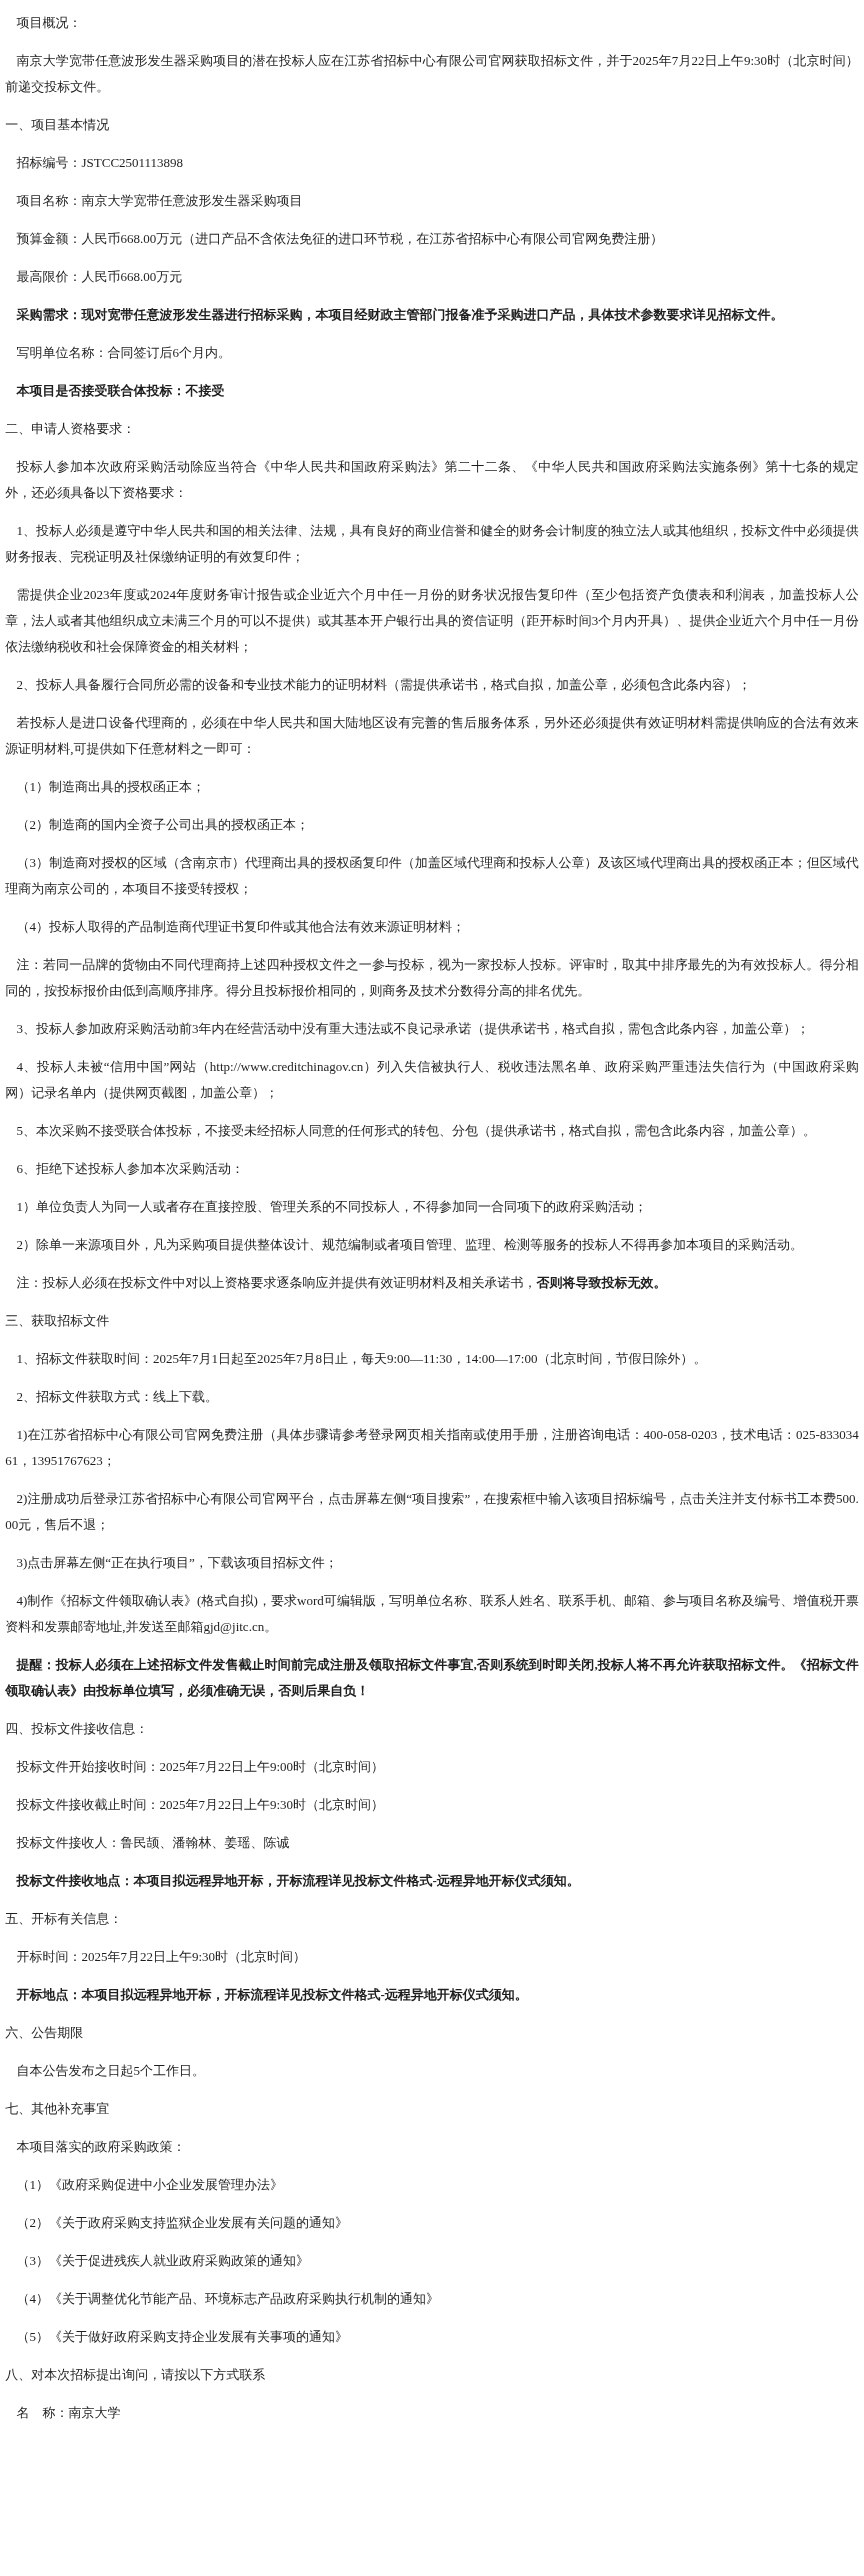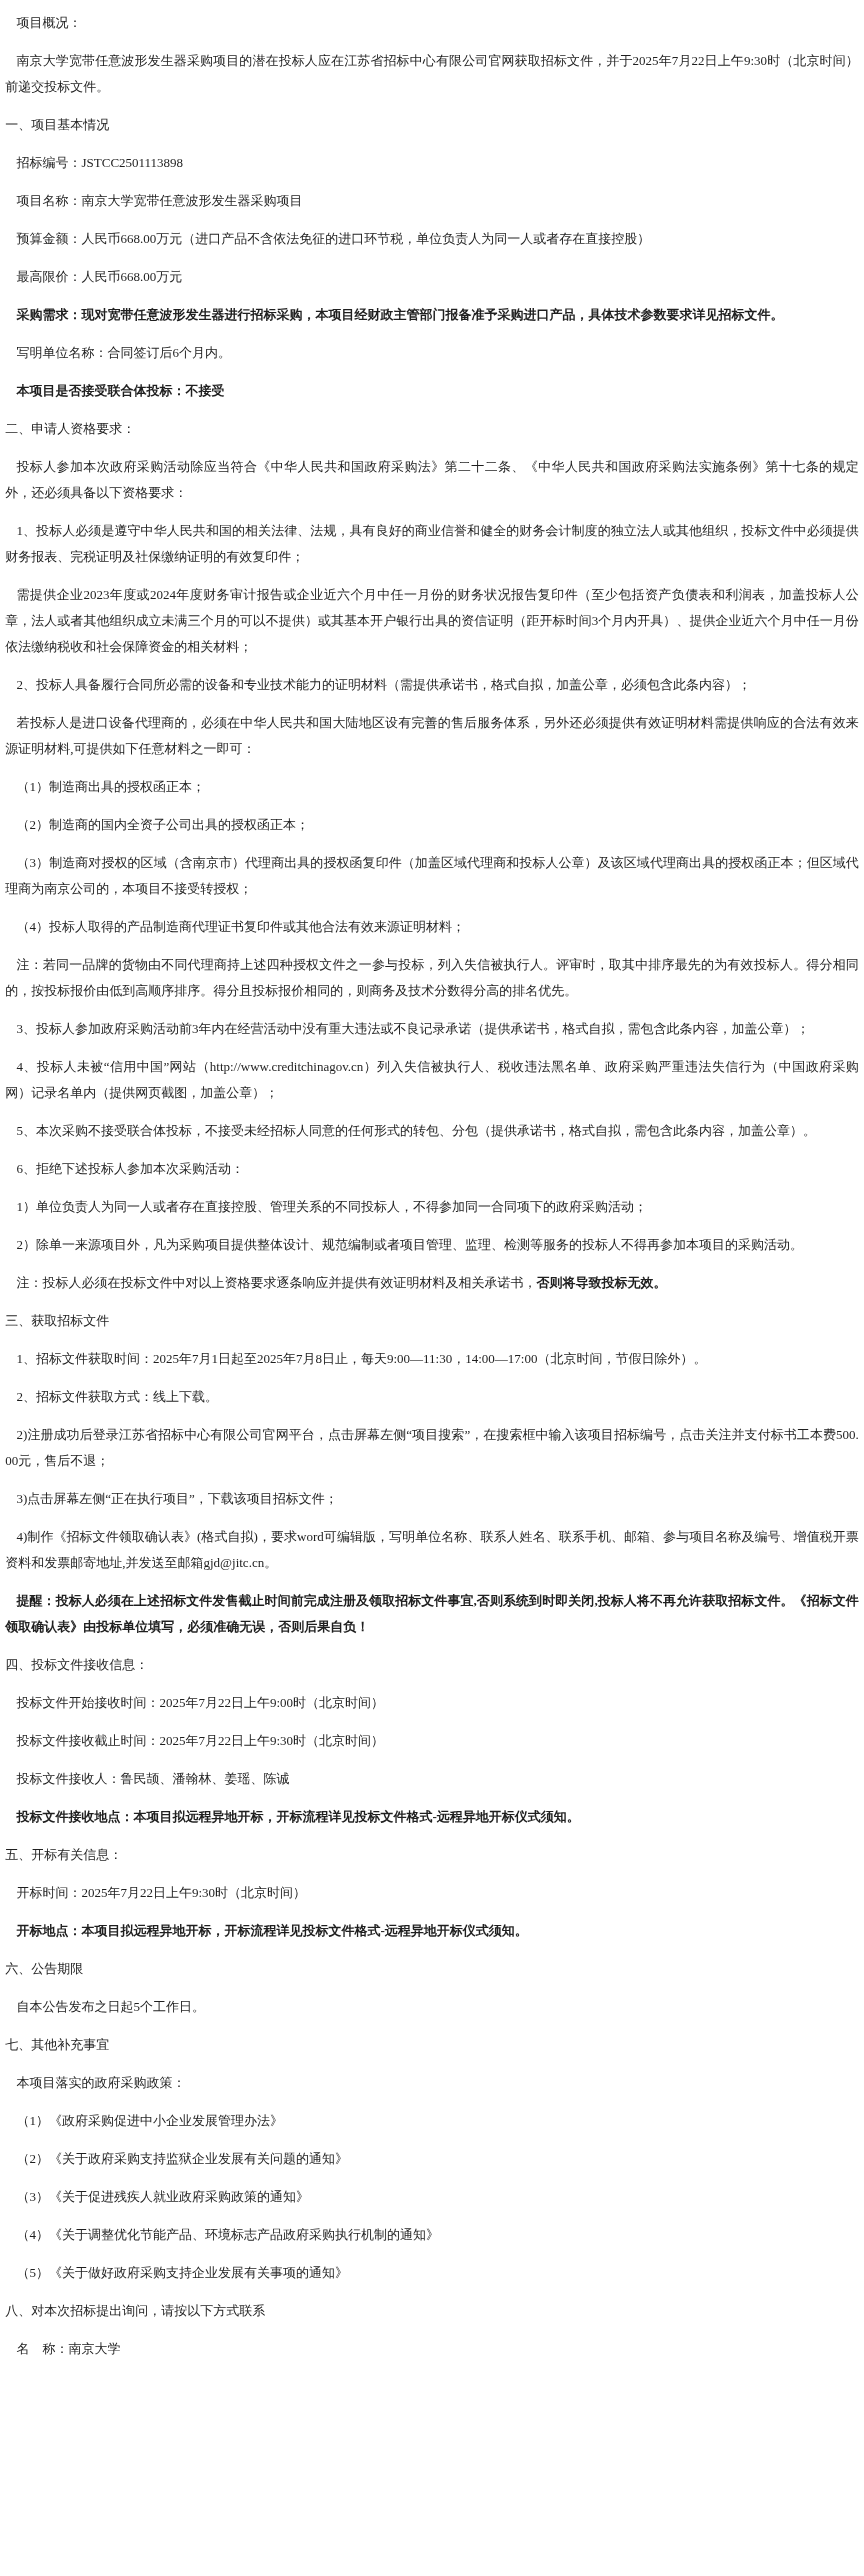--- a/index.html
+++ b/index.html
@@ -35,50 +35,51 @@
 
 <div class="doc">
     <div>
       <p><span>项目概况：</span></p>
       <p><span class="seg-u">南京大学宽带任意波形发生器采购项目的潜在投标人应在江苏省招标中心有限公司官网获取招标文件，并于2025年7月22日上午9:30时（北京时间）前递交投标文件。</span></p>
     </div>
     <div>
       <p class="h">一、项目基本情况</p>
       <p><span>招标编号：JSTCC2501113898</span></p>
       <p><span>项目名称：南京大学宽带任意波形发生器采购项目</span></p>
-      <p><span>预算金额：人民币668.00万元（进口产品不含依法免征的进口环节税，单位负责人为同一人或者存在直接控股）</span></p>
+      <p><span>预算金额：人民币668.00万元（进口产品不含依法免征的进口环节税，在江苏省招标中心有限公司官网免费注册）</span></p>
       <p><span>最高限价：人民币668.00万元</span></p>
       <p><span class="seg-b">采购需求：现对宽带任意波形发生器进行招标采购，本项目经财政主管部门报备准予采购进口产品，具体技术参数要求详见招标文件。</span></p>
       <p><span>写明单位名称：合同签订后6个月内。</span></p>
       <p><span class="seg-b">本项目是否接受联合体投标：不接受</span></p>
     </div>
     <div>
       <p class="h">二、申请人资格要求：</p>
       <p><span>投标人参加本次政府采购活动除应当符合《中华人民共和国政府采购法》第二十二条、《中华人民共和国政府采购法实施条例》第十七条的规定外，还必须具备以下资格要求：</span></p>
       <p><span>1、投标人必须是遵守中华人民共和国的相关法律、法规，具有良好的商业信誉和健全的财务会计制度的独立法人或其他组织，投标文件中必须提供财务报表、完税证明及社保缴纳证明的有效复印件；</span></p>
       <p><span>需提供企业2023年度或2024年度财务审计报告或企业近六个月中任一月份的财务状况报告复印件（至少包括资产负债表和利润表，加盖投标人公章，法人或者其他组织成立未满三个月的可以不提供）或其基本开户银行出具的资信证明（距开标时间3个月内开具）、提供企业近六个月中任一月份依法缴纳税收和社会保障资金的相关材料；</span></p>
       <p><span>2、投标人具备履行合同所必需的设备和专业技术能力的证明材料（需提供承诺书，格式自拟，加盖公章，必须包含此条内容）；</span></p>
       <p><span>若投标人是进口设备代理商的，必须在中华人民共和国大陆地区设有完善的售后服务体系，另外还必须提供有效证明材料需提供响应的合法有效来源证明材料,可提供如下任意材料之一即可：</span></p>
       <p><span>（1）制造商出具的授权函正本；</span></p>
       <p><span>（2）制造商的国内全资子公司出具的授权函正本；</span></p>
       <p><span>（3）制造商对授权的区域（含南京市）代理商出具的授权函复印件（加盖区域代理商和投标人公章）及该区域代理商出具的授权函正本；但区域代理商为南京公司的，本项目不接受转授权；</span></p>
       <p><span>（4）投标人取得的产品制造商代理证书复印件或其他合法有效来源证明材料；</span></p>
-      <p><span>注：若同一品牌的货物由不同代理商持上述四种授权文件之一参与投标，列入失信被执行人。评审时，取其中排序最先的为有效投标人。得分相同的，按投标报价由低到高顺序排序。得分且投标报价相同的，则商务及技术分数得分高的排名优先。</span></p>
+      <p><span>注：若同一品牌的货物由不同代理商持上述四种授权文件之一参与投标，视为一家投标人投标。评审时，取其中排序最先的为有效投标人。得分相同的，按投标报价由低到高顺序排序。得分且投标报价相同的，则商务及技术分数得分高的排名优先。</span></p>
       <p><span>3、投标人参加政府采购活动前3年内在经营活动中没有重大违法或不良记录承诺（提供承诺书，格式自拟，需包含此条内容，加盖公章）；</span></p>
       <p><span>4、投标人未被“信用中国”网站（http://www.creditchinagov.cn）列入失信被执行人、税收违法黑名单、政府采购严重违法失信行为（中国政府采购网）记录名单内（提供网页截图，加盖公章）；</span></p>
       <p><span>5、本次采购不接受联合体投标，不接受未经招标人同意的任何形式的转包、分包（提供承诺书，格式自拟，需包含此条内容，加盖公章）。</span></p>
       <p><span>6、拒绝下述投标人参加本次采购活动：</span></p>
       <p><span>1）单位负责人为同一人或者存在直接控股、管理关系的不同投标人，不得参加同一合同项下的政府采购活动；</span></p>
       <p><span>2）除单一来源项目外，凡为采购项目提供整体设计、规范编制或者项目管理、监理、检测等服务的投标人不得再参加本项目的采购活动。</span></p>
       <p><span>注：投标人必须在投标文件中对以上资格要求逐条响应并提供有效证明材料及相关承诺书，</span><span class="seg-b">否则将导致投标无效。</span></p>
     </div>
     <div>
       <p class="h">三、获取招标文件</p>
       <p><span>1、招标文件获取时间：2025年7月1日起至2025年7月8日止，每天9:00—11:30，14:00—17:00（北京时间，节假日除外）。</span></p>
       <p><span>2、招标文件获取方式：线上下载。</span></p>
+      <p><span>1)在江苏省招标中心有限公司官网免费注册（具体步骤请参考登录网页相关指南或使用手册，注册咨询电话：400-058-0203，技术电话：025-83303461，13951767623；</span></p>
       <p><span>2)注册成功后登录江苏省招标中心有限公司官网平台，点击屏幕左侧“项目搜索”，在搜索框中输入该项目招标编号，点击关注并支付标书工本费500.00元，售后不退；</span></p>
       <p><span>3)点击屏幕左侧“正在执行项目”，下载该项目招标文件；</span></p>
       <p><span>4)制作《招标文件领取确认表》(格式自拟)，要求word可编辑版，写明单位名称、联系人姓名、联系手机、邮箱、参与项目名称及编号、增值税开票资料和发票邮寄地址,并发送至邮箱gjd@jitc.cn。</span></p>
       <p><span class="seg-b">提醒：投标人必须在上述招标文件发售截止时间前完成注册及领取招标文件事宜,否则系统到时即关闭,投标人将不再允许获取招标文件。《招标文件领取确认表》由投标单位填写，必须准确无误，否则后果自负！</span></p>
     </div>
     <div>
       <p class="h">四、投标文件接收信息：</p>
       <p><span>投标文件开始接收时间：2025年7月22日上午9:00时（北京时间）</span></p>
       <p><span>投标文件接收截止时间：2025年7月22日上午9:30时（北京时间）</span></p>
       <p><span>投标文件接收人：鲁民颉、潘翰林、姜瑶、陈诚</span></p>

